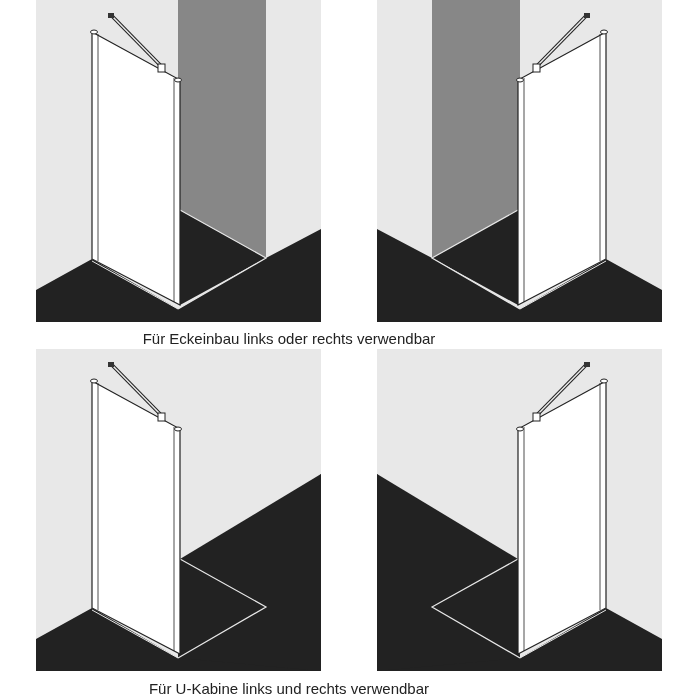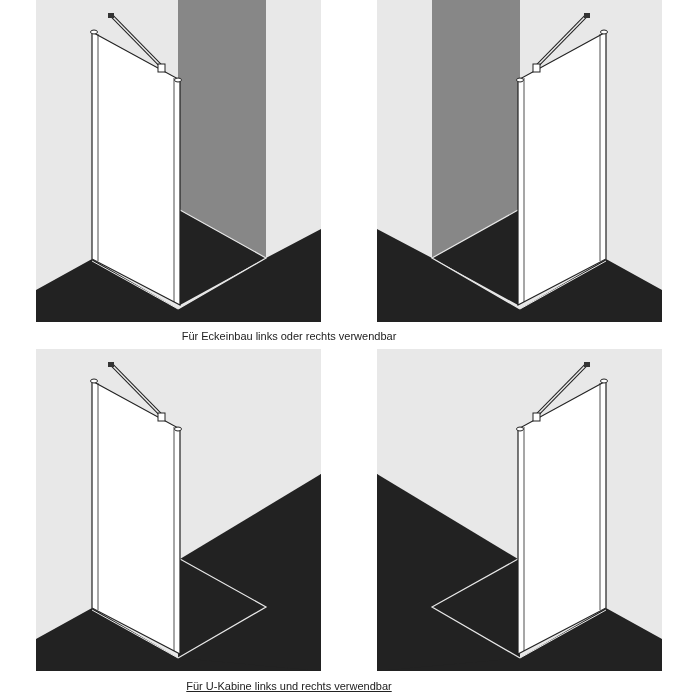--- a/index.html
+++ b/index.html
@@ -1,21 +1,21 @@
 <!DOCTYPE html>
 <html><head>
 <meta charset="utf-8">
 <style>
   html, body { margin: 0; padding: 0; background: #ffffff; }
   body { width: 700px; height: 700px; position: relative; overflow: hidden;
          font-family: "Liberation Sans", sans-serif; }
   .panel { position: absolute; width: 285px; height: 322px; background: #e8e8e8; overflow: hidden; }
   .panel svg { position: absolute; left: 0; top: 0; width: 285px; height: 322px; }
   .caption { position: absolute; left: 0; width: 578px; text-align: center;
-             font-size: 11px; color: #222222; }
+             font-size: 15px; color: #222222; }
 </style>
 </head>
 <body>
 
 <div class="panel" style="left:36px; top:0px;">
   <svg viewBox="0 0 285 322">
     <rect x="142" y="0" width="88" height="260" fill="#878787"></rect>
 
     <polygon points="0,290 56,259 142,309 230,258 285,229 285,322 0,322" fill="#222222"></polygon>
     <polygon points="144,210 230,258 144,305" fill="#222222"></polygon>
@@ -85,13 +85,13 @@
     <line x1="229" y1="261" x2="143" y2="309" stroke="#e8e8e8" stroke-width="1"></line>
     <line x1="209" y1="16" x2="159" y2="67" stroke="#222222" stroke-width="3.5"></line>
     <line x1="209" y1="16" x2="159" y2="67" stroke="#e8e8e8" stroke-width="1.5"></line>
     <rect x="207" y="13" width="6" height="5" fill="#333333"></rect>
     <rect x="156" y="64" width="7" height="8" fill="#ffffff" stroke="#222222" stroke-width="1"></rect>
     <ellipse cx="227" cy="32" rx="3.5" ry="2" fill="#ffffff" stroke="#222222" stroke-width="1"></ellipse>
     <ellipse cx="143" cy="80" rx="3.5" ry="2" fill="#ffffff" stroke="#222222" stroke-width="1"></ellipse>
   </svg>
 </div>
 
-<div class="caption" style="top:680px;text-decoration:underline;">Für U-Kabine links und rechts verwendbar</div>
+<div class="caption" style="top:680px;">Für U-Kabine links und rechts verwendbar</div>
 
 </body></html>

